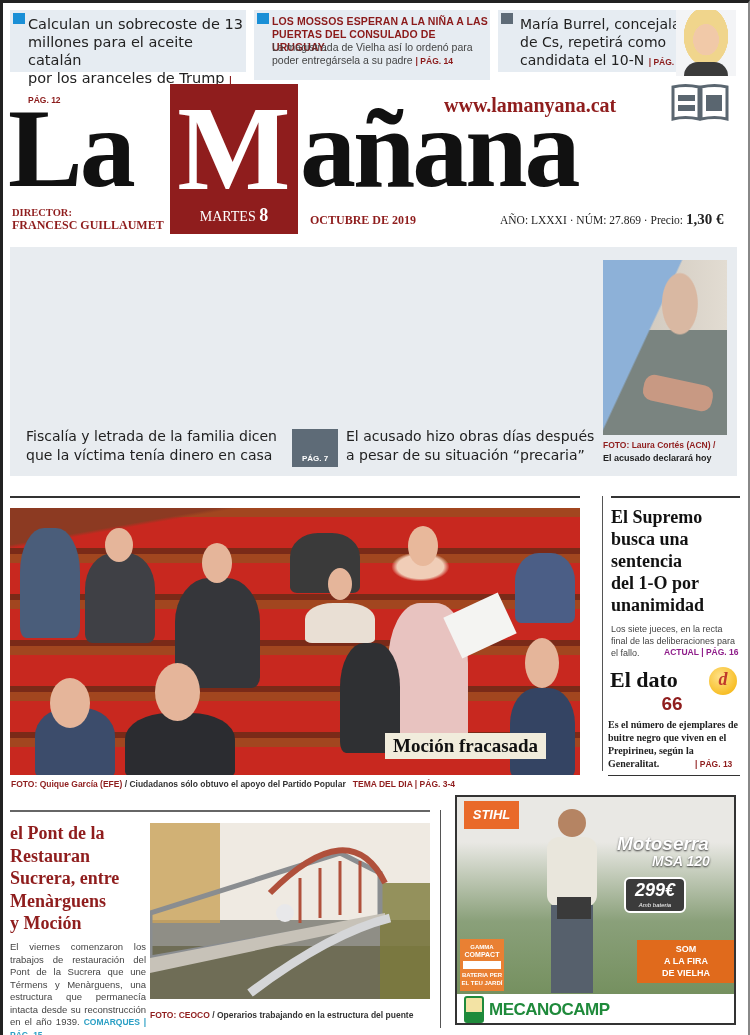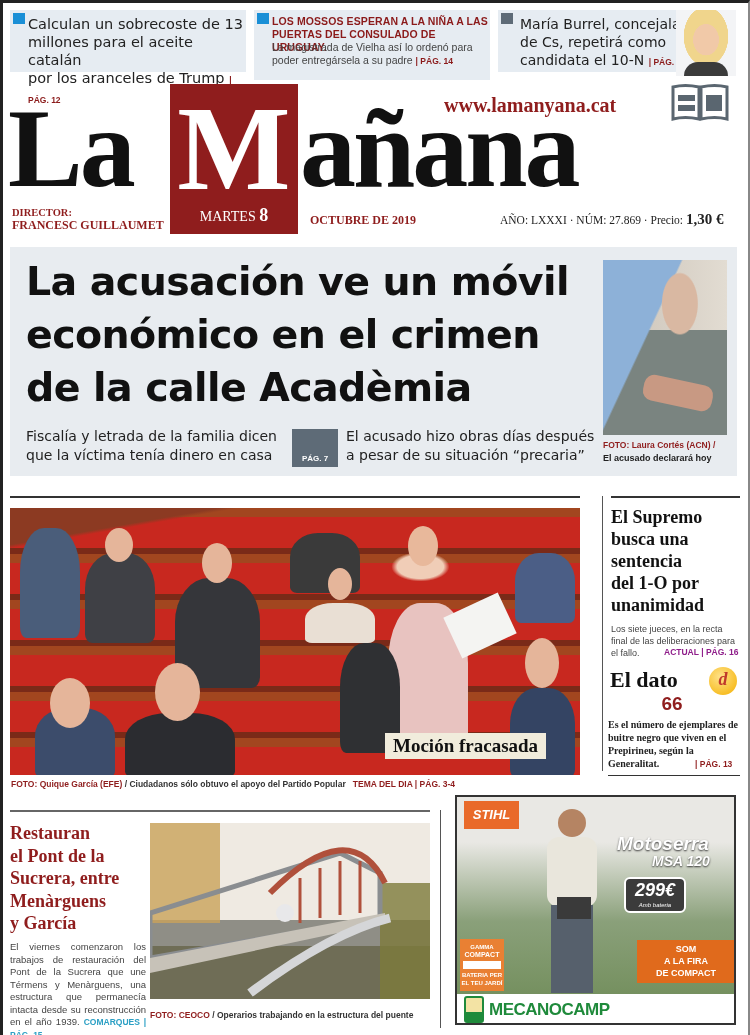--- a/index.html
+++ b/index.html
@@ -162,25 +162,20 @@
 </div>
 <div class="mast-month">OCTUBRE DE 2019</div>
 <div class="mast-meta">
   <span>AÑO: LXXXI</span> ·
   <span>NÚM: 27.869</span> ·
   <span>Precio:</span>
   <span class="price">1,30 €</span>
 </div>
 
 <div class="lead">
-  <div class="lead-h">
-    <div>La acusación ve un móvil</div>
-    <div>económico en el crimen</div>
-    <div>de la calle Acadèmia</div>
-  </div>
   <div class="lead-sub1">
     <div>Fiscalía y letrada de la familia dicen</div>
     <div>que la víctima tenía dinero en casa</div>
   </div>
   <div class="lead-pagbox">
       <span>PÁG. 7</span>
     </div>
   <div class="lead-sub2">
     <div>El acusado hizo obras días después</div>
     <div>a pesar de su situación “precaria”</div>
@@ -237,25 +232,25 @@
 
 <div class="dato-h">El dato</div>
 <div class="dato-badge">
     <span>d</span>
   </div>
 <div class="dato-num">66</div>
 <div class="dato-txt">Es el número de ejemplares de buitre negro que viven en el Prepirineu, según la Generalitat.</div>
 <div class="dato-pag">| PÁG. 13</div>
 
 <div class="pont-h">
+  <div>el Pont de la</div>
   <div>Restauran</div>
-  <div>el Pont de la</div>
   <div>Sucrera, entre</div>
   <div>Menàrguens</div>
-  <div>y García</div>
+  <div>y Moción</div>
 </div>
 <div class="pont-txt">
   <span>El viernes comenzaron los trabajos de restauración del Pont de la Sucrera que une Térmens y Menàrguens, una estructura que permanecía intacta desde su reconstrucción en el año 1939.</span>
   <span class="pont-tag">COMARQUES | PÁG. 15</span>
 </div>
 <div class="bridge-photo">
   <svg width="280" height="176" viewBox="0 0 280 176">
     <rect x="0" y="0" width="70" height="100" fill="#c9a25a" opacity="0.8"></rect>
     <rect x="230" y="60" width="50" height="116" fill="#7d7a3b" opacity="0.8"></rect>
     <path d="M0 90 L190 30 L230 50 L230 95 L0 135 Z" fill="none" stroke="#8a8d90" stroke-width="5"></path>
@@ -288,19 +283,19 @@
   <div class="ad-compact">
     <div>GAMMA</div>
     <div style="font-size:7px;">COMPACT</div>
     <div style="height:8px;background:#fff;margin:2px 3px;"></div>
     <div>BATERIA PER</div>
     <div>EL TEU JARDÍ</div>
   </div>
   <div class="ad-fira">
     <div>SOM</div>
     <div>A LA FIRA</div>
-    <div>DE COMPACT</div>
+    <div>DE VIELHA</div>
   </div>
   <div class="ad-bottom">
     <div class="ad-logo-sq"></div>
     <div class="ad-meca">MECANOCAMP</div>
   </div>
 </div>
 
 </body></html>

